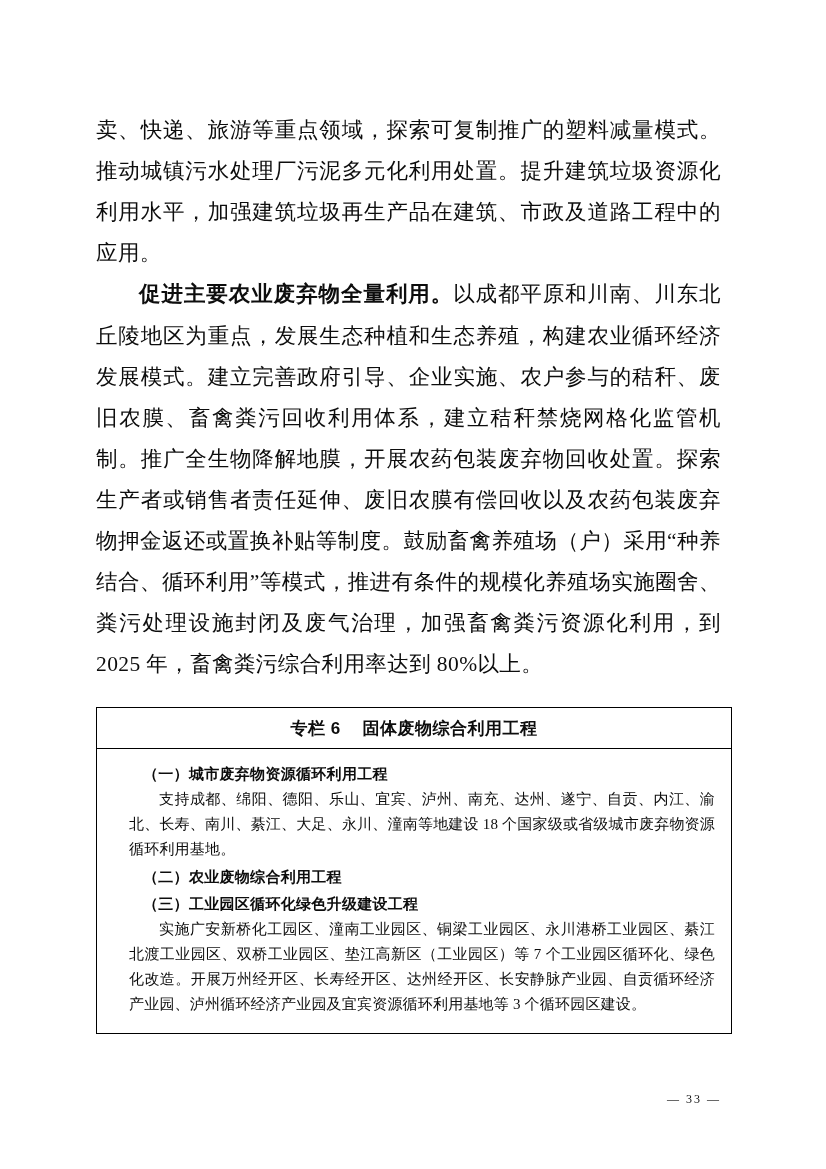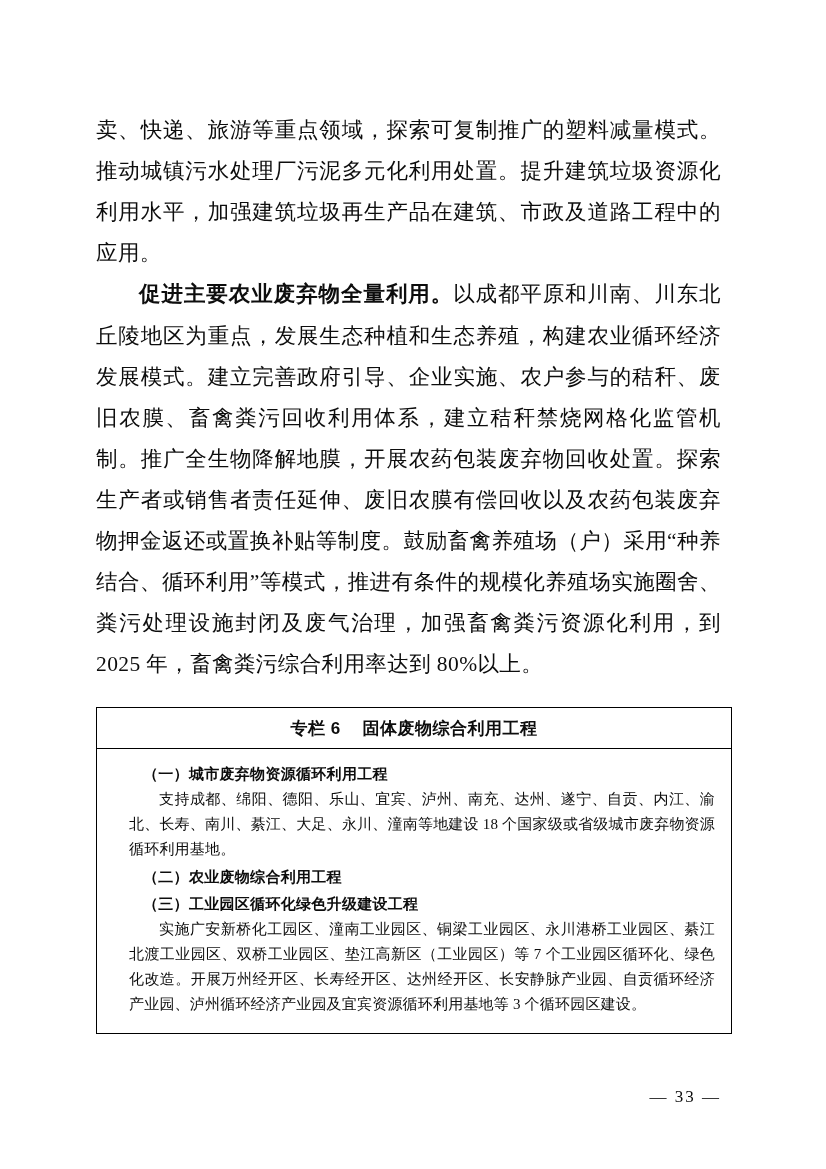--- a/index.html
+++ b/index.html
@@ -78,21 +78,21 @@
     text-indent: 2em;
     text-align: justify;
     text-justify: inter-ideograph;
     margin: 0 0 2px 16px;
     letter-spacing: 0.2px;
   }
   .footer {
     position: absolute;
     right: 96px;
     bottom: 62px;
-    font-size: 17px;
+    font-size: 12px;
     letter-spacing: 2px;
     font-family: "Liberation Serif", "DejaVu Serif", serif;
     text-align: right;
   }
 </style>
 </head>
 <body>
 
 <div class="page">
 

